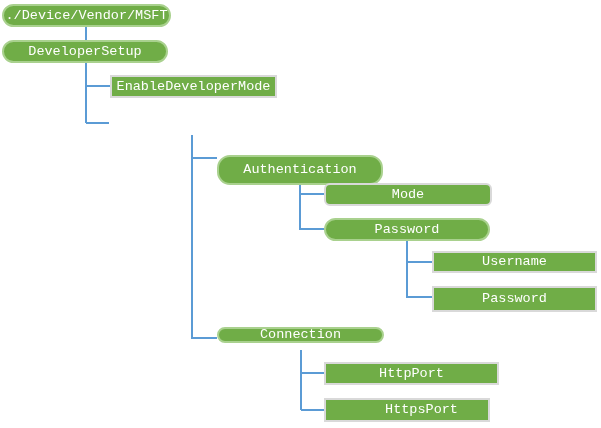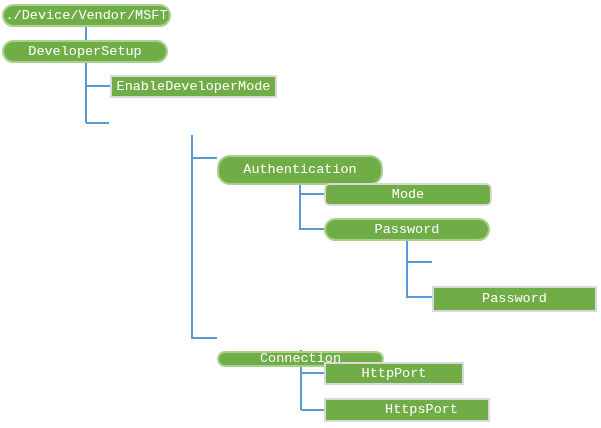--- a/index.html
+++ b/index.html
@@ -42,22 +42,22 @@
   
   .n-root            { left: 2px;   top: 4px;   width: 169px; height: 23px; }
   .n-developersetup  { left: 2px;   top: 40px;  width: 166px; height: 23px; }
   .n-enabledevmode   { left: 110px; top: 75px;  width: 167px; height: 23px; }
   .n-deviceportal    { left: 109px; top: 111px; width: 167px; height: 24px; }
   .n-authentication  { left: 217px; top: 155px; width: 166px; height: 30px; }
   .n-mode            { left: 324px; top: 183px; width: 168px; height: 23px; border-radius: 6px; }
   .n-basicauth       { left: 324px; top: 218px; width: 166px; height: 23px; }
   .n-username        { left: 432px; top: 251px; width: 165px; height: 22px; }
   .n-password        { left: 432px; top: 286px; width: 165px; height: 26px; }
-  .n-connection      { left: 217px; top: 327px; width: 167px; height: 16px; margin-top: 24px; }
-  .n-httpport        { left: 324px; top: 362px; width: 140px; height: 23px; }
+  .n-connection      { left: 217px; top: 327px; width: 167px; height: 16px; }
+  .n-httpport        { left: 324px; top: 362px; width: 175px; height: 23px; }
   .n-httpsport       { left: 324px; top: 398px; width: 166px; height: 24px; padding-left: 29px; }
 
   
   .c-root-v          { left: 85px;  top: 27px;  height: 13px; }
   .c-devsetup-v      { left: 85px;  top: 63px;  height: 60px; }
   .c-enabledevmode-h { left: 86px;  top: 85px;  width: 24px; }
   .c-deviceportal-h  { left: 86px;  top: 122px; width: 23px; }
   .c-deviceportal-v  { left: 191px; top: 135px; height: 204px; }
   .c-auth-h          { left: 192px; top: 157px; width: 25px; }
   .c-connection-h    { left: 192px; top: 337px; width: 25px; }
@@ -92,18 +92,19 @@
   <div class="line v c-connection-v"></div>
   <div class="line h c-httpport-h"></div>
   <div class="line h c-httpsport-h"></div>
 
   <div class="node pill n-root">./Device/Vendor/MSFT</div>
   <div class="node pill n-developersetup">DeveloperSetup</div>
   <div class="node rect n-enabledevmode">EnableDeveloperMode</div>
   <div class="node pill n-authentication">Authentication</div>
   <div class="node rect n-mode">Mode</div>
   <div class="node pill n-basicauth">Password</div>
+  <div class="node rect n-username">Username</div>
   <div class="node rect n-password">Password</div>
   <div class="node pill n-connection">Connection</div>
   <div class="node rect n-httpport">HttpPort</div>
   <div class="node rect n-httpsport">HttpsPort</div>
 
 </div>
 
 </body></html>

